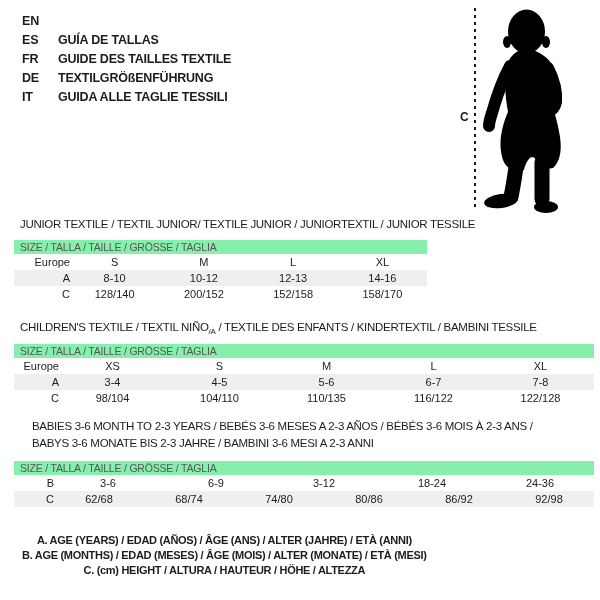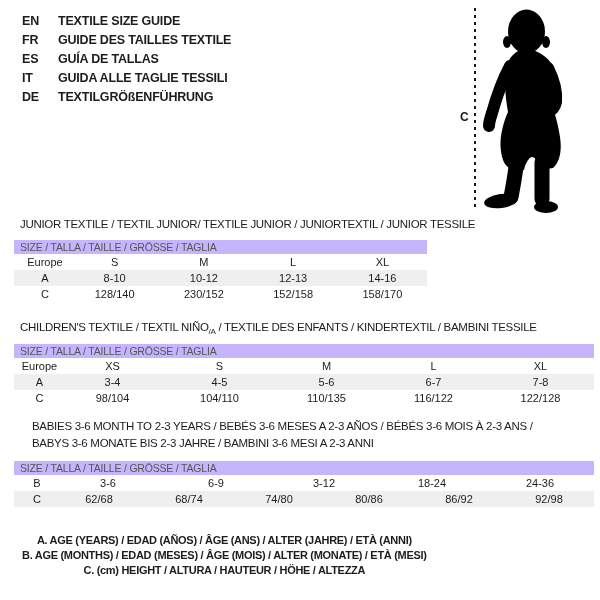--- a/index.html
+++ b/index.html
@@ -9,58 +9,57 @@
   }
   
   .lang-block{position:absolute;left:22px;top:12px;}
   .lang-row{display:flex;font-weight:bold;font-size:12.5px;line-height:19px;letter-spacing:-0.2px;}
   .lang-code{width:36px;}
   
   .figure{position:absolute;left:450px;top:0;width:150px;height:220px;}
   
   .tbl-title{position:absolute;left:20px;font-weight:normal;font-size:11.5px;letter-spacing:-0.3px;line-height:17px;white-space:nowrap;}
   .tbl{position:absolute;left:14px;}
-  .size-band{background:#c4b5fd;color:#565656;font-size:10.5px;height:14px;line-height:14px;padding-left:6px;letter-spacing:-0.2px;}
+  .size-band{background:#86efac;color:#565656;font-size:10.5px;height:14px;line-height:14px;padding-left:6px;letter-spacing:-0.2px;}
   .trow{display:flex;height:16px;line-height:16px;font-size:11px;}
   .trow.shade{background:#efefef;}
-  .row-label{padding-left:6px;text-align:center;}
+  .row-label{padding-left:6px;text-align:right;}
   .t1 .row-label{width:50px;}
   .t2 .row-label{width:39px;}
   .t3 .row-label{width:34px;}
   .cell{flex:1;text-align:center;}
   
   .legend{position:absolute;left:22px;top:533px;}
   .legend-line{font-weight:bold;font-size:11px;line-height:15.2px;letter-spacing:-0.3px;white-space:nowrap;text-align:center;}
   .subscript{font-size:8px;vertical-align:sub;}
 </style>
 </head>
 <body>
 
 <div id="canvas">
 
   <div class="lang-block">
     <div class="lang-row">
       <span class="lang-code">EN</span>
-      <span class="lang-text">TEXTILE SIZE GUIDE</span>
+    </div>
+    <div class="lang-row">
+      <span class="lang-code">ES</span>
+      <span class="lang-text">GUÍA DE TALLAS</span>
     </div>
     <div class="lang-row">
       <span class="lang-code">FR</span>
       <span class="lang-text">GUIDE DES TAILLES TEXTILE</span>
     </div>
     <div class="lang-row">
-      <span class="lang-code">ES</span>
-      <span class="lang-text">GUÍA DE TALLAS</span>
+      <span class="lang-code">DE</span>
+      <span class="lang-text">TEXTILGRÖßENFÜHRUNG</span>
     </div>
     <div class="lang-row">
       <span class="lang-code">IT</span>
       <span class="lang-text">GUIDA ALLE TAGLIE TESSILI</span>
-    </div>
-    <div class="lang-row">
-      <span class="lang-code">DE</span>
-      <span class="lang-text">TEXTILGRÖßENFÜHRUNG</span>
     </div>
   </div>
 
   <div class="figure">
     <svg width="150" height="220" viewBox="0 0 150 220">
       <line x1="25" y1="8" x2="25" y2="207" stroke="#1a1a1a" stroke-width="2" stroke-dasharray="3 4"></line>
       <text x="10" y="121" font-size="12" font-weight="bold" fill="#1a1a1a">C</text>
       <g transform="translate(30,0)" fill="#000">
         <ellipse cx="46.5" cy="31.5" rx="18.5" ry="22"></ellipse>
         <ellipse cx="27" cy="42" rx="4" ry="6"></ellipse>
@@ -89,21 +88,21 @@
     <div class="trow shade">
       <span class="row-label">A</span>
       <span class="cell">8-10</span>
       <span class="cell">10-12</span>
       <span class="cell">12-13</span>
       <span class="cell">14-16</span>
     </div>
     <div class="trow">
       <span class="row-label">C</span>
       <span class="cell">128/140</span>
-      <span class="cell">230/152</span>
+      <span class="cell">200/152</span>
       <span class="cell">152/158</span>
       <span class="cell">158/170</span>
     </div>
   </div>
 
   <div class="tbl-title" style="top:319px;">
     <span>CHILDREN'S TEXTILE / TEXTIL NIÑO</span><span class="subscript">/A</span><span> / TEXTILE DES ENFANTS / KINDERTEXTIL / BAMBINI TESSILE</span>
   </div>
   <div class="tbl t2" style="top:344px;width:580px;">
     <div class="size-band">SIZE / TALLA / TAILLE / GRÖSSE / TAGLIA</div>

